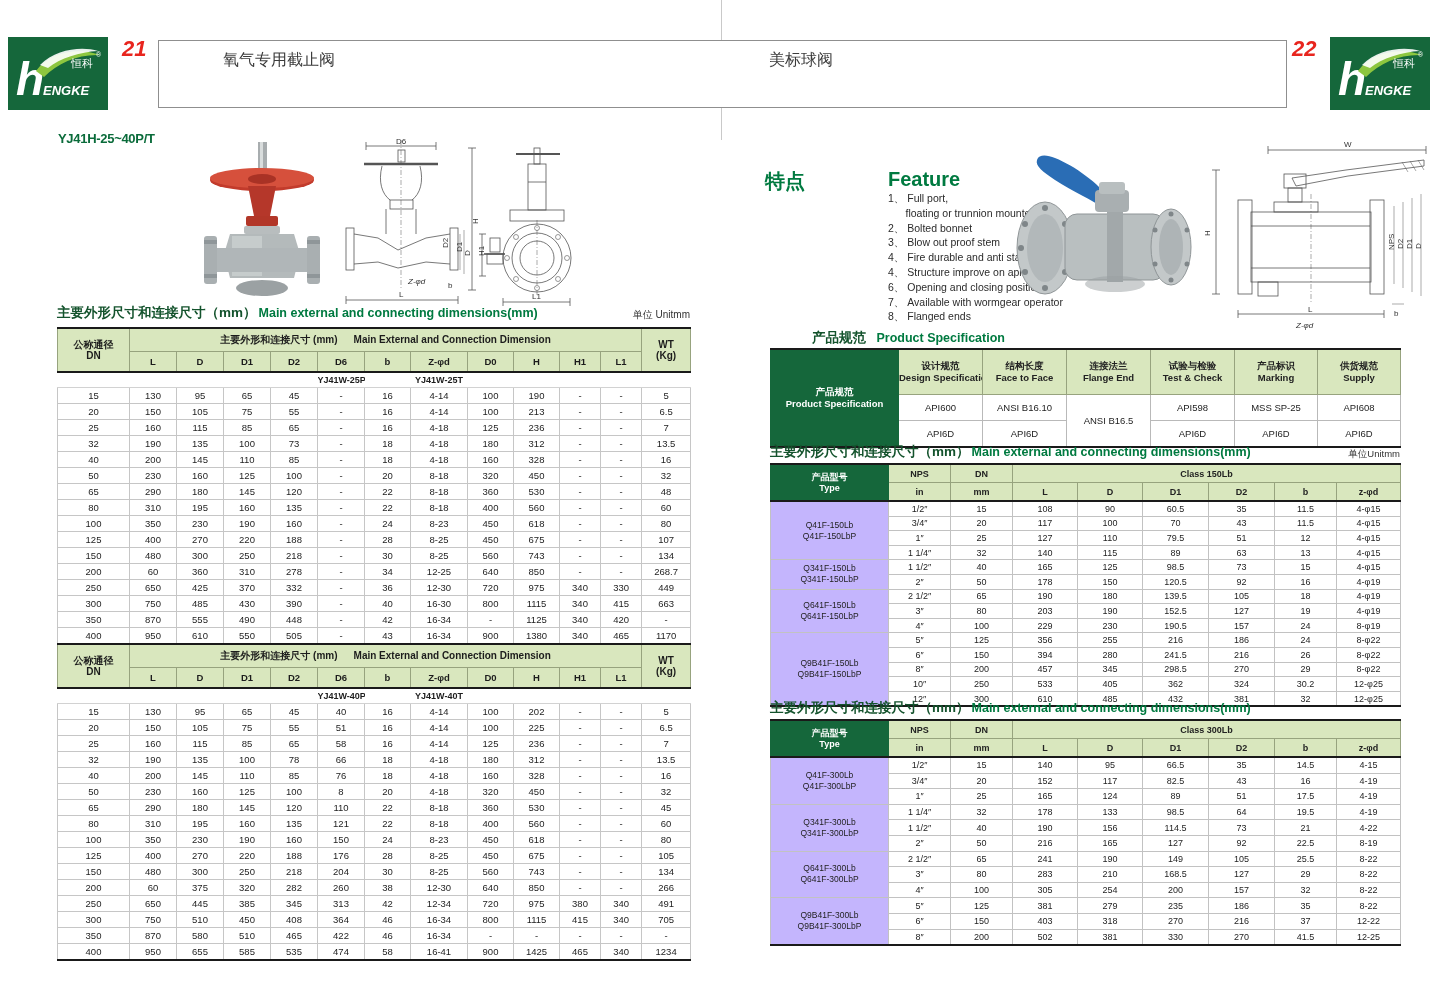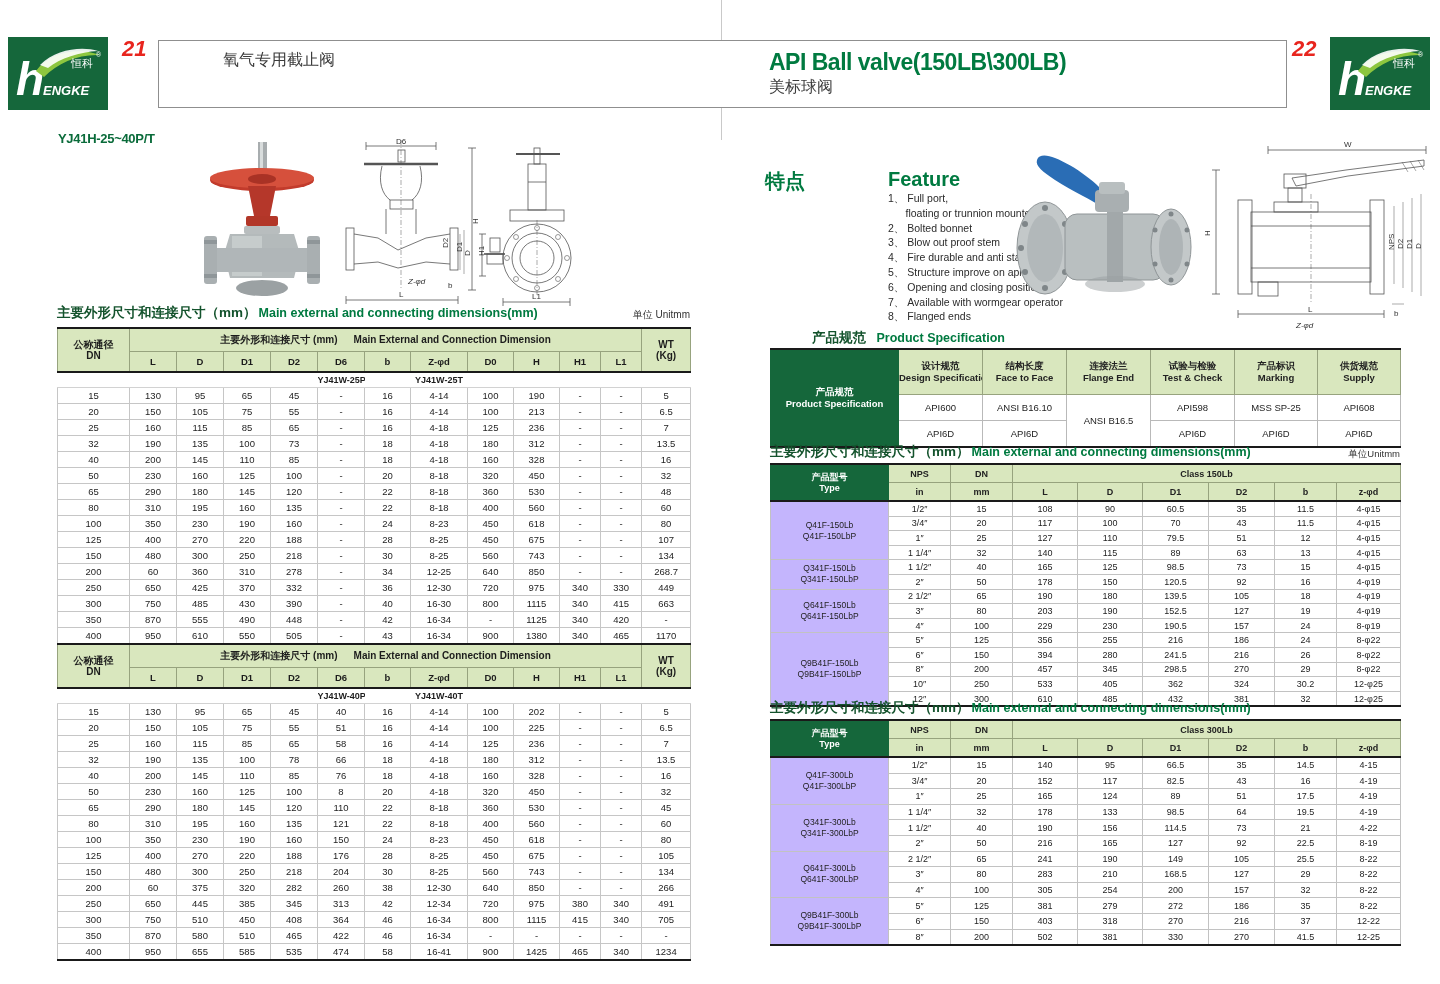--- a/index.html
+++ b/index.html
@@ -81,21 +81,20 @@
       <text x="88" y="20" fill="#ffffff" font-size="7">®</text>
     </svg>
   </div>
   <div class="abs page-num" style="left:122px;top:36px;">21</div>
 
   <div class="abs title-box" style="left:158px;top:40px;width:1127px;height:66px;">
     <div class="abs" style="left:64px;top:8px;">
       <div class="title-cn">氧气专用截止阀</div>
     </div>
     <div class="abs" style="left:610px;top:8px;">
-      <div class="title-en">API Ball valve(150LB\300LB)</div>
       <div class="title-cn">美标球阀</div>
     </div>
   </div>
 
   <div class="abs page-num" style="left:1292px;top:36px;">22</div>
   <div class="abs logo-block" style="left:1330px;top:37px;width:100px;height:73px;">
     <svg width="100" height="73" viewBox="0 0 100 73">
       <text x="8" y="58" fill="#ffffff" font-size="46" font-style="italic" font-weight="bold">h</text>
       <path d="M28,34 C42,14 72,10 92,18 C70,17 50,26 36,40 Z" fill="#8dc63f"></path>
       <path d="M32,28 C48,12 74,9 90,14 C72,15 52,21 40,31 Z" fill="#ffffff" opacity="0.9"></path>
@@ -817,21 +816,21 @@
     <div class="feat-title">特点</div>
   </div>
   <div class="abs feat-en" style="left:888px;top:168px;width:220px;">
     <div class="feat-title">Feature</div>
     <div>
         <div class="feat-line">1、 Full port,</div>
         <div class="feat-line">      floating or trunnion mounte type</div>
         <div class="feat-line">2、 Bolted bonnet</div>
         <div class="feat-line">3、 Blow out proof stem</div>
         <div class="feat-line">4、 Fire durable and anti static safety</div>
-        <div class="feat-line">5、 Structure improve on api</div>
+        <div class="feat-line">4、 Structure improve on api</div>
         <div class="feat-line">6、 Opening and closing position</div>
         <div class="feat-line">7、 Available with wormgear operator</div>
         <div class="feat-line">8、 Flanged ends</div>
       </div>
   </div>
 
   <svg class="abs" style="left:1003px;top:138px;" width="205" height="172" viewBox="0 0 205 172">
     <path d="M108,62 C95,45 72,28 52,20 C44,17 36,16 34,22 C32,28 40,34 52,42 C70,54 90,62 100,70 Z" fill="#2a6db5"></path>
     <path d="M36,20 C30,16 24,18 26,24 C28,29 34,30 38,27 Z" fill="#1d5append" opacity="0"></path>
     <rect x="92" y="52" width="34" height="22" rx="4" fill="#a9afb1"></rect>
@@ -1313,21 +1312,21 @@
         </tr>
         <tr>
           <td rowspan="3" class="type-cell">
             <div>Q9B41F-300Lb</div>
             <div>Q9B41F-300LbP</div>
           </td>
           <td>5″</td>
           <td>125</td>
           <td>381</td>
           <td>279</td>
-          <td>272</td>
+          <td>235</td>
           <td>186</td>
           <td>35</td>
           <td>8-22</td>
         </tr>
         <tr>
           <td>6″</td>
           <td>150</td>
           <td>403</td>
           <td>318</td>
           <td>270</td>

